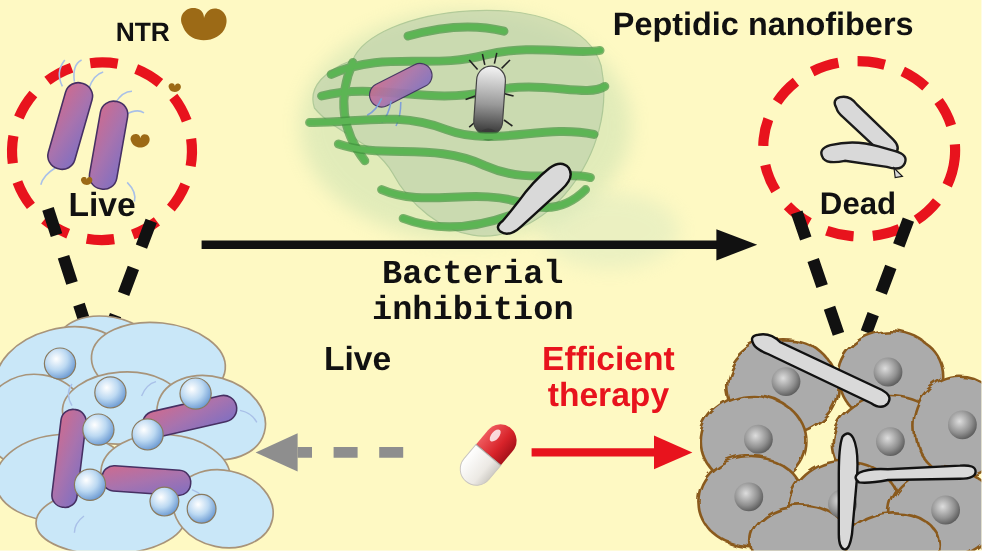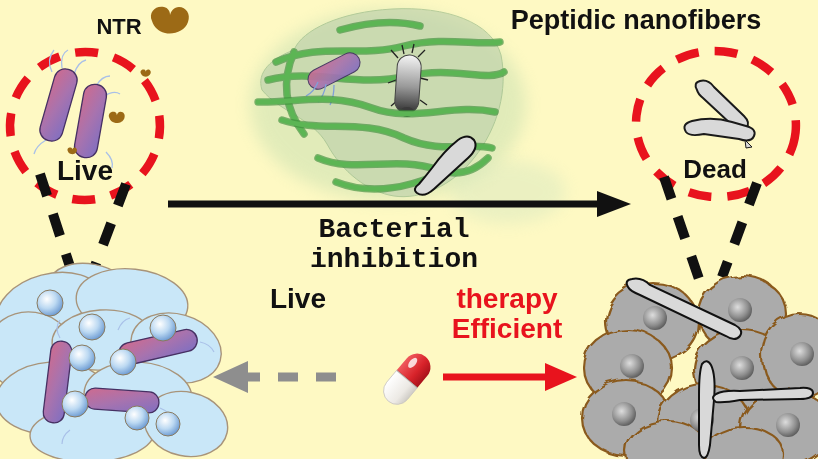--- a/index.html
+++ b/index.html
@@ -257,16 +257,16 @@
 
   <div class="lbl lbl-ntr">NTR</div>
   <div class="lbl lbl-peptidic">Peptidic nanofibers</div>
   <div class="lbl lbl-live">Live</div>
   <div class="lbl lbl-dead">Dead</div>
   <div class="lbl lbl-inhibition">Bacterial inhibition</div>
   <div class="lbl lbl-chemo">
     <div>Live</div>
   </div>
   <div class="lbl lbl-efficient">
+    <div>Efficient</div>
     <div>therapy</div>
-    <div>Efficient</div>
   </div>
 </div>
 
 </body></html>

